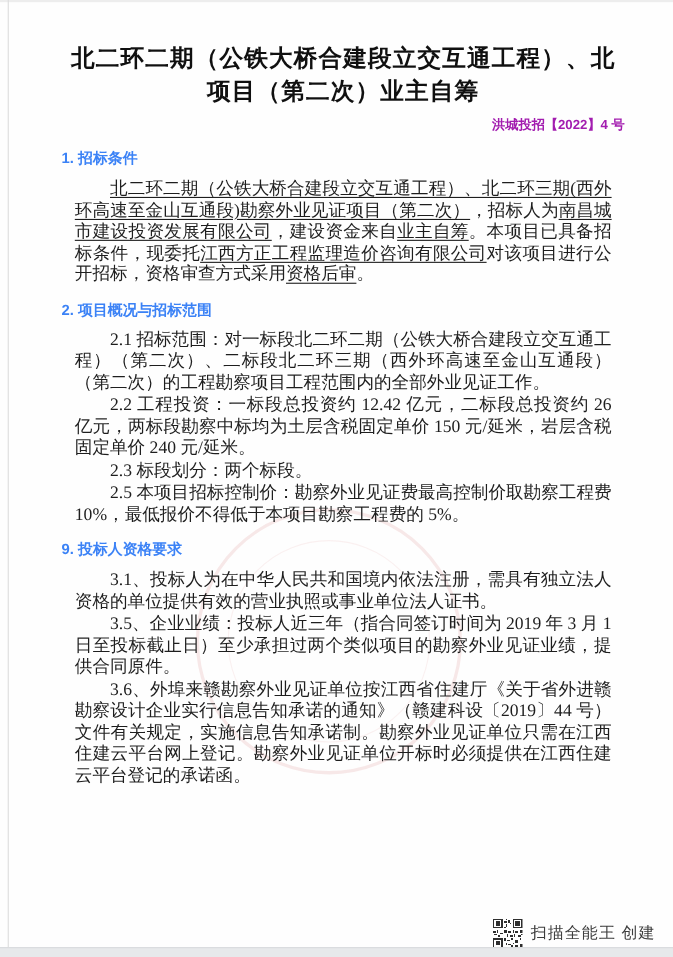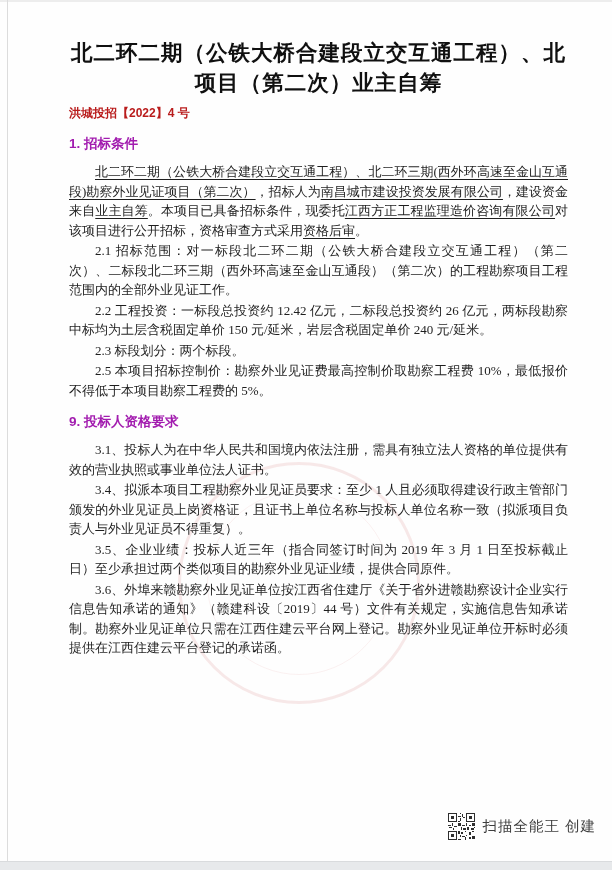--- a/index.html
+++ b/index.html
@@ -9,21 +9,20 @@
     font-family:"Liberation Serif","DejaVu Serif",serif;
     overflow:hidden;
   }
   .page{
     position:relative;
     width:612px;height:870px;
     background:#fefefe;
     box-sizing:border-box;
     color:#1c1c1c;
     overflow:hidden;
-    padding-left:13px;
   }
   .scan-edge-left{
     position:absolute;left:7px;top:0;bottom:0;width:1px;
     background:#dcdcdc;
   }
   .scan-edge-top{
     position:absolute;left:0;top:0;right:0;height:2px;
     background:#ededed;
   }
   .scan-edge-bottom{
@@ -40,35 +39,35 @@
     font-size:21.5px;
     line-height:30px;
     text-align:center;
     color:#101010;
     letter-spacing:1px;
   }
   .doc-number{
     font-family:"Liberation Sans","DejaVu Sans",sans-serif;
     font-size:12px;
     font-weight:bold;
-    text-align:left;
+    text-align:right;
     margin-top:7px;
-    color:#b91c1c;
+    color:#a21caf;
   }
   .sec-heading{
     font-family:"Liberation Sans","DejaVu Sans",sans-serif;
     font-weight:bold;
     font-size:13.5px;
-    color:#a21caf;
+    color:#3b82f6;
     margin:13px 0 9px 0;
   }
   .para{
-    font-size:13px;
+    font-size:16px;
     line-height:19.5px;
-    margin:1px 0;
+    margin:1px 12px;
     text-indent:2em;
     text-align:justify;
     color:#1e1e1e;
   }
   .u{
     text-decoration:underline;
     text-underline-offset:3px;
   }
   .stamp{
     position:absolute;
@@ -79,21 +78,21 @@
     pointer-events:none;
   }
   .stamp-inner{
     position:absolute;
     left:26px;top:26px;right:26px;bottom:26px;
     border:1px solid rgba(214,120,118,0.10);
     border-radius:50%;
   }
   .watermark{
     position:absolute;
-    right:16px;bottom:30px;
+    right:16px;bottom:8px;
     display:flex;
     align-items:center;
     gap:7px;
   }
   .watermark-text{
     font-family:"Liberation Sans","DejaVu Sans",sans-serif;
     font-size:14.5px;
     color:#3d3d3d;
     letter-spacing:1px;
   }
@@ -113,27 +112,27 @@
   <div class="content">
     <div class="title">
       <div>北二环二期（公铁大桥合建段立交互通工程）、北</div>
       <div>项目（第二次）业主自筹</div>
     </div>
     <div class="doc-number">洪城投招【2022】4 号</div>
 
     <div id="sections">
         <div class="sec-heading">1. 招标条件</div>
         <p class="para"><span class="u">北二环二期（公铁大桥合建段立交互通工程）、北二环三期(西外环高速至金山互通段)勘察外业见证项目（第二次）</span><span>，招标人为</span><span class="u">南昌城市建设投资发展有限公司</span><span>，建设资金来自</span><span class="u">业主自筹</span><span>。本项目已具备招标条件，现委托</span><span class="u">江西方正工程监理造价咨询有限公司</span><span>对该项目进行公开招标，资格审查方式采用</span><span class="u">资格后审</span><span>。</span></p>
+        <div class="sec-heading">2. 项目概况与招标范围</div>
         <p class="para"><span>2.1 招标范围：对一标段北二环二期（公铁大桥合建段立交互通工程）（第二次）、二标段北二环三期（西外环高速至金山互通段）（第二次）的工程勘察项目工程范围内的全部外业见证工作。</span></p>
         <p class="para"><span>2.2 工程投资：一标段总投资约 12.42 亿元，二标段总投资约 26 亿元，两标段勘察中标均为土层含税固定单价 150 元/延米，岩层含税固定单价 240 元/延米。</span></p>
         <p class="para"><span>2.3 标段划分：两个标段。</span></p>
         <p class="para"><span>2.5 本项目招标控制价：勘察外业见证费最高控制价取勘察工程费 10%，最低报价不得低于本项目勘察工程费的 5%。</span></p>
         <div class="sec-heading">9. 投标人资格要求</div>
         <p class="para"><span>3.1、投标人为在中华人民共和国境内依法注册，需具有独立法人资格的单位提供有效的营业执照或事业单位法人证书。</span></p>
-        <p class="para"><span>3.4、拟派本项目工程勘察外业见证员要求：至少 1 人且必须取得建设行政主管部门颁发的外业见证员上岗资格证，且证书上单位名称与投标人单位名称一致（拟派项目负责人与外业见证员不得重复）。</span></p>
         <p class="para"><span>3.5、企业业绩：投标人近三年（指合同签订时间为 2019 年 3 月 1 日至投标截止日）至少承担过两个类似项目的勘察外业见证业绩，提供合同原件。</span></p>
         <p class="para"><span>3.6、外埠来赣勘察外业见证单位按江西省住建厅《关于省外进赣勘察设计企业实行信息告知承诺的通知》（赣建科设〔2019〕44 号）文件有关规定，实施信息告知承诺制。勘察外业见证单位只需在江西住建云平台网上登记。勘察外业见证单位开标时必须提供在江西住建云平台登记的承诺函。</span></p>
       </div>
 
   </div>
 
   <div class="watermark">
     <svg class="qr" width="27" height="27" viewBox="0 0 21 21" shape-rendering="crispEdges">
       <rect width="21" height="21" fill="#fff"></rect>
       <g fill="#2e2e2e">

